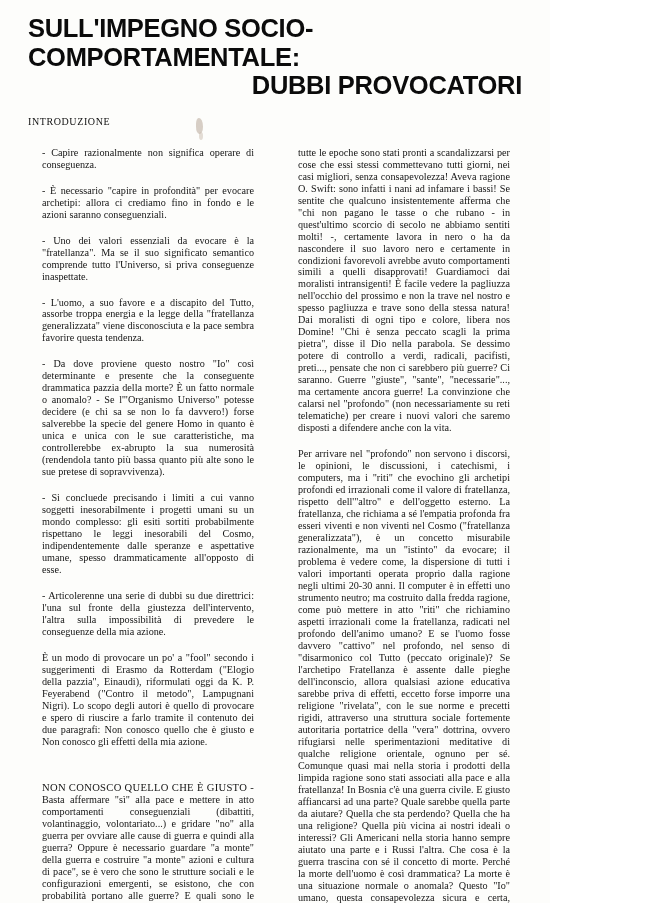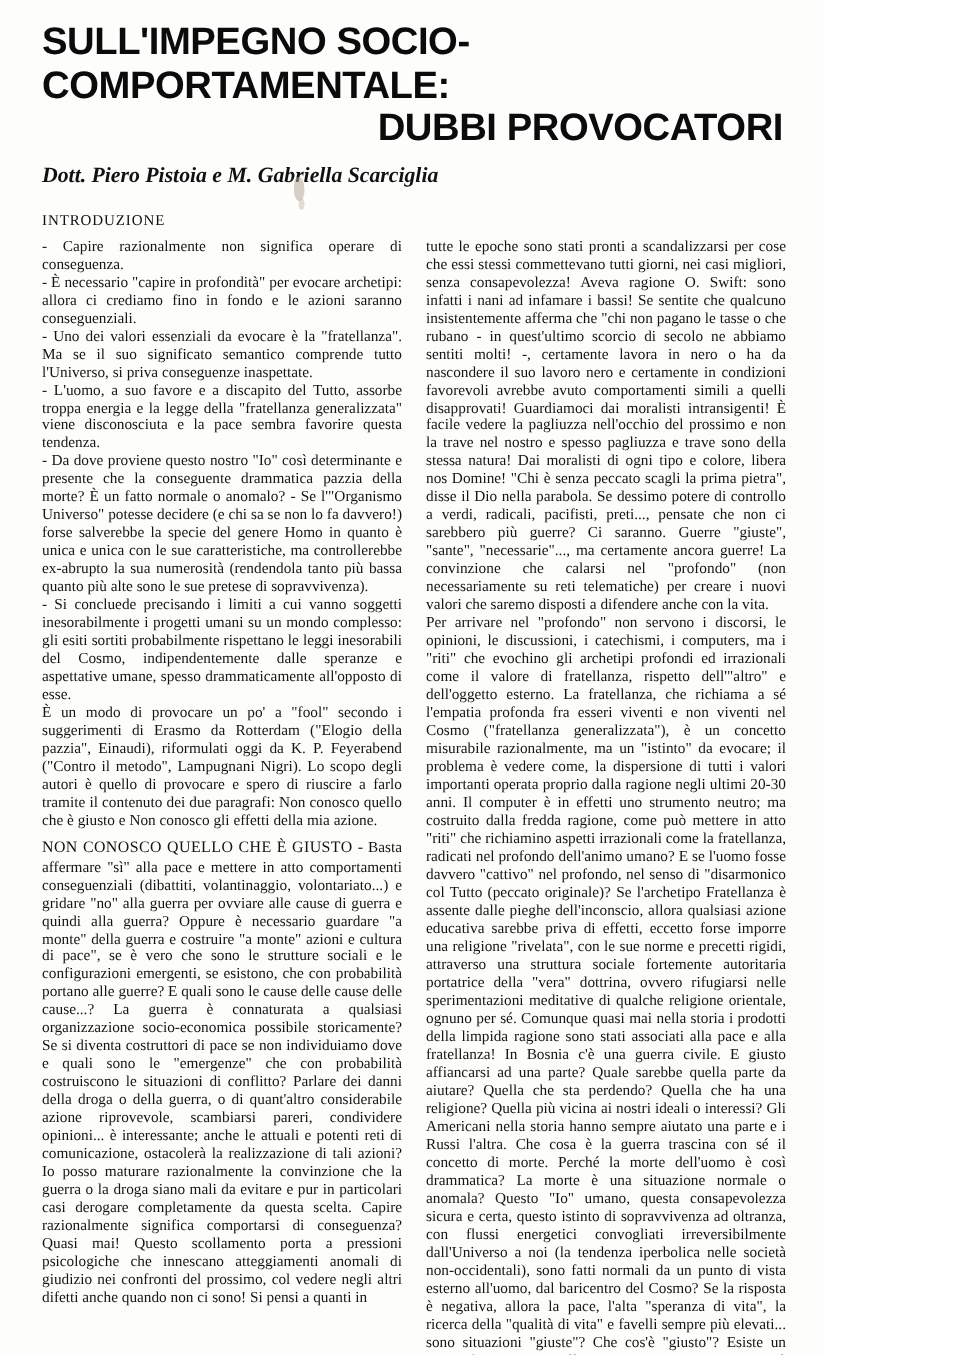--- a/index.html
+++ b/index.html
@@ -62,21 +62,21 @@
   }
   .col {
     width: 291px;
     font-size: 10.2px;
     line-height: 1.175;
     text-align: justify;
     color: #141414;
     font-family: "Liberation Serif", serif;
   }
   .col p {
-    margin: 0;
+    margin: 14px;
     text-indent: 0;
   }
   .col p + p {
     margin-top: 0px;
   }
   .dash-p {
     text-indent: 8px;
   }
   .sec-title {
     font-size: 10.6px;
@@ -119,35 +119,33 @@
 <div class="page">
 
   <div class="smear"></div>
   <div class="smear2"></div>
 
   <div class="title-block">
     <h1 class="doc-title">
       <span>SULL'IMPEGNO SOCIO-COMPORTAMENTALE:</span>
       <span class="line2">DUBBI PROVOCATORI</span>
     </h1>
-    <div class="authors">
-      <span>Dott. Piero Pistoia e M. Gabriella Scarciglia</span>
-    </div>
     <div class="section-head">INTRODUZIONE</div>
   </div>
 
   <div class="columns">
 
     <div class="col">
       <p class="dash-p">- Capire razionalmente non significa operare di conseguenza.</p>
       <p class="dash-p">- È necessario "capire in profondità" per evocare archetipi: allora ci crediamo fino in fondo e le azioni saranno conseguenziali.</p>
       <p class="dash-p">- Uno dei valori essenziali da evocare è la "fratellanza". Ma se il suo significato semantico comprende tutto l'Universo, si priva conseguenze inaspettate.</p>
       <p class="dash-p">- L'uomo, a suo favore e a discapito del Tutto, assorbe troppa energia e la legge della "fratellanza generalizzata" viene disconosciuta e la pace sembra favorire questa tendenza.</p>
       <p class="dash-p">- Da dove proviene questo nostro "Io" così determinante e presente che la conseguente drammatica pazzia della morte? È un fatto normale o anomalo? - Se l'"Organismo Universo" potesse decidere (e chi sa se non lo fa davvero!) forse salverebbe la specie del genere Homo in quanto è unica e unica con le sue caratteristiche, ma controllerebbe ex-abrupto la sua numerosità (rendendola tanto più bassa quanto più alte sono le sue pretese di sopravvivenza).</p>
       <p class="dash-p">- Si concluede precisando i limiti a cui vanno soggetti inesorabilmente i progetti umani su un mondo complesso: gli esiti sortiti probabilmente rispettano le leggi inesorabili del Cosmo, indipendentemente dalle speranze e aspettative umane, spesso drammaticamente all'opposto di esse.</p>
+      <p class="dash-p">- Articolerenne una serie di dubbi su due direttrici: l'una sul fronte della giustezza dell'intervento, l'altra sulla impossibilità di prevedere le conseguenze della mia azione.</p>
       <p>È un modo di provocare un po' a "fool" secondo i suggerimenti di Erasmo da Rotterdam ("Elogio della pazzia", Einaudi), riformulati oggi da K. P. Feyerabend ("Contro il metodo", Lampugnani Nigri). Lo scopo degli autori è quello di provocare e spero di riuscire a farlo tramite il contenuto dei due paragrafi: Non conosco quello che è giusto e Non conosco gli effetti della mia azione.</p>
       <div class="spacer-sm"></div>
       <p><span class="sec-title">NON CONOSCO QUELLO CHE È GIUSTO -</span> <span>Basta affermare "sì" alla pace e mettere in atto comportamenti conseguenziali (dibattiti, volantinaggio, volontariato...) e gridare "no" alla guerra per ovviare alle cause di guerra e quindi alla guerra? Oppure è necessario guardare "a monte" della guerra e costruire "a monte" azioni e cultura di pace", se è vero che sono le strutture sociali e le configurazioni emergenti, se esistono, che con probabilità portano alle guerre? E quali sono le cause delle cause delle cause...? La guerra è connaturata a qualsiasi organizzazione socio-economica possibile storicamente? Se si diventa costruttori di pace se non individuiamo dove e quali sono le "emergenze" che con probabilità costruiscono le situazioni di conflitto? Parlare dei danni della droga o della guerra, o di quant'altro considerabile azione riprovevole, scambiarsi pareri, condividere opinioni... è interessante; anche le attuali e potenti reti di comunicazione, ostacolerà la realizzazione di tali azioni? Io posso maturare razionalmente la convinzione che la guerra o la droga siano mali da evitare e pur in particolari casi derogare completamente da questa scelta. Capire razionalmente significa comportarsi di conseguenza? Quasi mai! Questo scollamento porta a pressioni psicologiche che innescano atteggiamenti anomali di giudizio nei confronti del prossimo, col vedere negli altri difetti anche quando non ci sono! Si pensi a quanti in</span></p>
     </div>
 
     <div class="col">
       <p>tutte le epoche sono stati pronti a scandalizzarsi per cose che essi stessi commettevano tutti giorni, nei casi migliori, senza consapevolezza! Aveva ragione O. Swift: sono infatti i nani ad infamare i bassi! Se sentite che qualcuno insistentemente afferma che "chi non pagano le tasse o che rubano - in quest'ultimo scorcio di secolo ne abbiamo sentiti molti! -, certamente lavora in nero o ha da nascondere il suo lavoro nero e certamente in condizioni favorevoli avrebbe avuto comportamenti simili a quelli disapprovati! Guardiamoci dai moralisti intransigenti! È facile vedere la pagliuzza nell'occhio del prossimo e non la trave nel nostro e spesso pagliuzza e trave sono della stessa natura! Dai moralisti di ogni tipo e colore, libera nos Domine! "Chi è senza peccato scagli la prima pietra", disse il Dio nella parabola. Se dessimo potere di controllo a verdi, radicali, pacifisti, preti..., pensate che non ci sarebbero più guerre? Ci saranno. Guerre "giuste", "sante", "necessarie"..., ma certamente ancora guerre! La convinzione che calarsi nel "profondo" (non necessariamente su reti telematiche) per creare i nuovi valori che saremo disposti a difendere anche con la vita.</p>
       <p>Per arrivare nel "profondo" non servono i discorsi, le opinioni, le discussioni, i catechismi, i computers, ma i "riti" che evochino gli archetipi profondi ed irrazionali come il valore di fratellanza, rispetto dell'"altro" e dell'oggetto esterno. La fratellanza, che richiama a sé l'empatia profonda fra esseri viventi e non viventi nel Cosmo ("fratellanza generalizzata"), è un concetto misurabile razionalmente, ma un "istinto" da evocare; il problema è vedere come, la dispersione di tutti i valori importanti operata proprio dalla ragione negli ultimi 20-30 anni. Il computer è in effetti uno strumento neutro; ma costruito dalla fredda ragione, come può mettere in atto "riti" che richiamino aspetti irrazionali come la fratellanza, radicati nel profondo dell'animo umano? E se l'uomo fosse davvero "cattivo" nel profondo, nel senso di "disarmonico col Tutto (peccato originale)? Se l'archetipo Fratellanza è assente dalle pieghe dell'inconscio, allora qualsiasi azione educativa sarebbe priva di effetti, eccetto forse imporre una religione "rivelata", con le sue norme e precetti rigidi, attraverso una struttura sociale fortemente autoritaria portatrice della "vera" dottrina, ovvero rifugiarsi nelle sperimentazioni meditative di qualche religione orientale, ognuno per sé. Comunque quasi mai nella storia i prodotti della limpida ragione sono stati associati alla pace e alla fratellanza! In Bosnia c'è una guerra civile. E giusto affiancarsi ad una parte? Quale sarebbe quella parte da aiutare? Quella che sta perdendo? Quella che ha una religione? Quella più vicina ai nostri ideali o interessi? Gli Americani nella storia hanno sempre aiutato una parte e i Russi l'altra. Che cosa è la guerra trascina con sé il concetto di morte. Perché la morte dell'uomo è così drammatica? La morte è una situazione normale o anomala? Questo "Io" umano, questa consapevolezza sicura e certa, questo istinto di sopravvivenza ad oltranza, con flussi energetici convogliati irreversibilmente dall'Universo a noi (la tendenza iperbolica nelle società non-occidentali), sono fatti normali da un punto di vista esterno all'uomo, dal baricentro del Cosmo? Se la risposta è negativa, allora la pace, l'alta "speranza di vita", la ricerca della "qualità di vita" e favelli sempre più elevati... sono situazioni "giuste"? Che cos'è "giusto"? Esiste un posto da cui poter affermare con sicurezza "questo è giusto"? Non saranno invece proprio queste esigenze dell'uomo, reputate tacitamente giuste, a creare, a lungo andare, presupposti necessari di guerra? La nostra felicità e speranza - così come intese oggi: ricerca di un mondo migliore (</p>
     </div>
 

